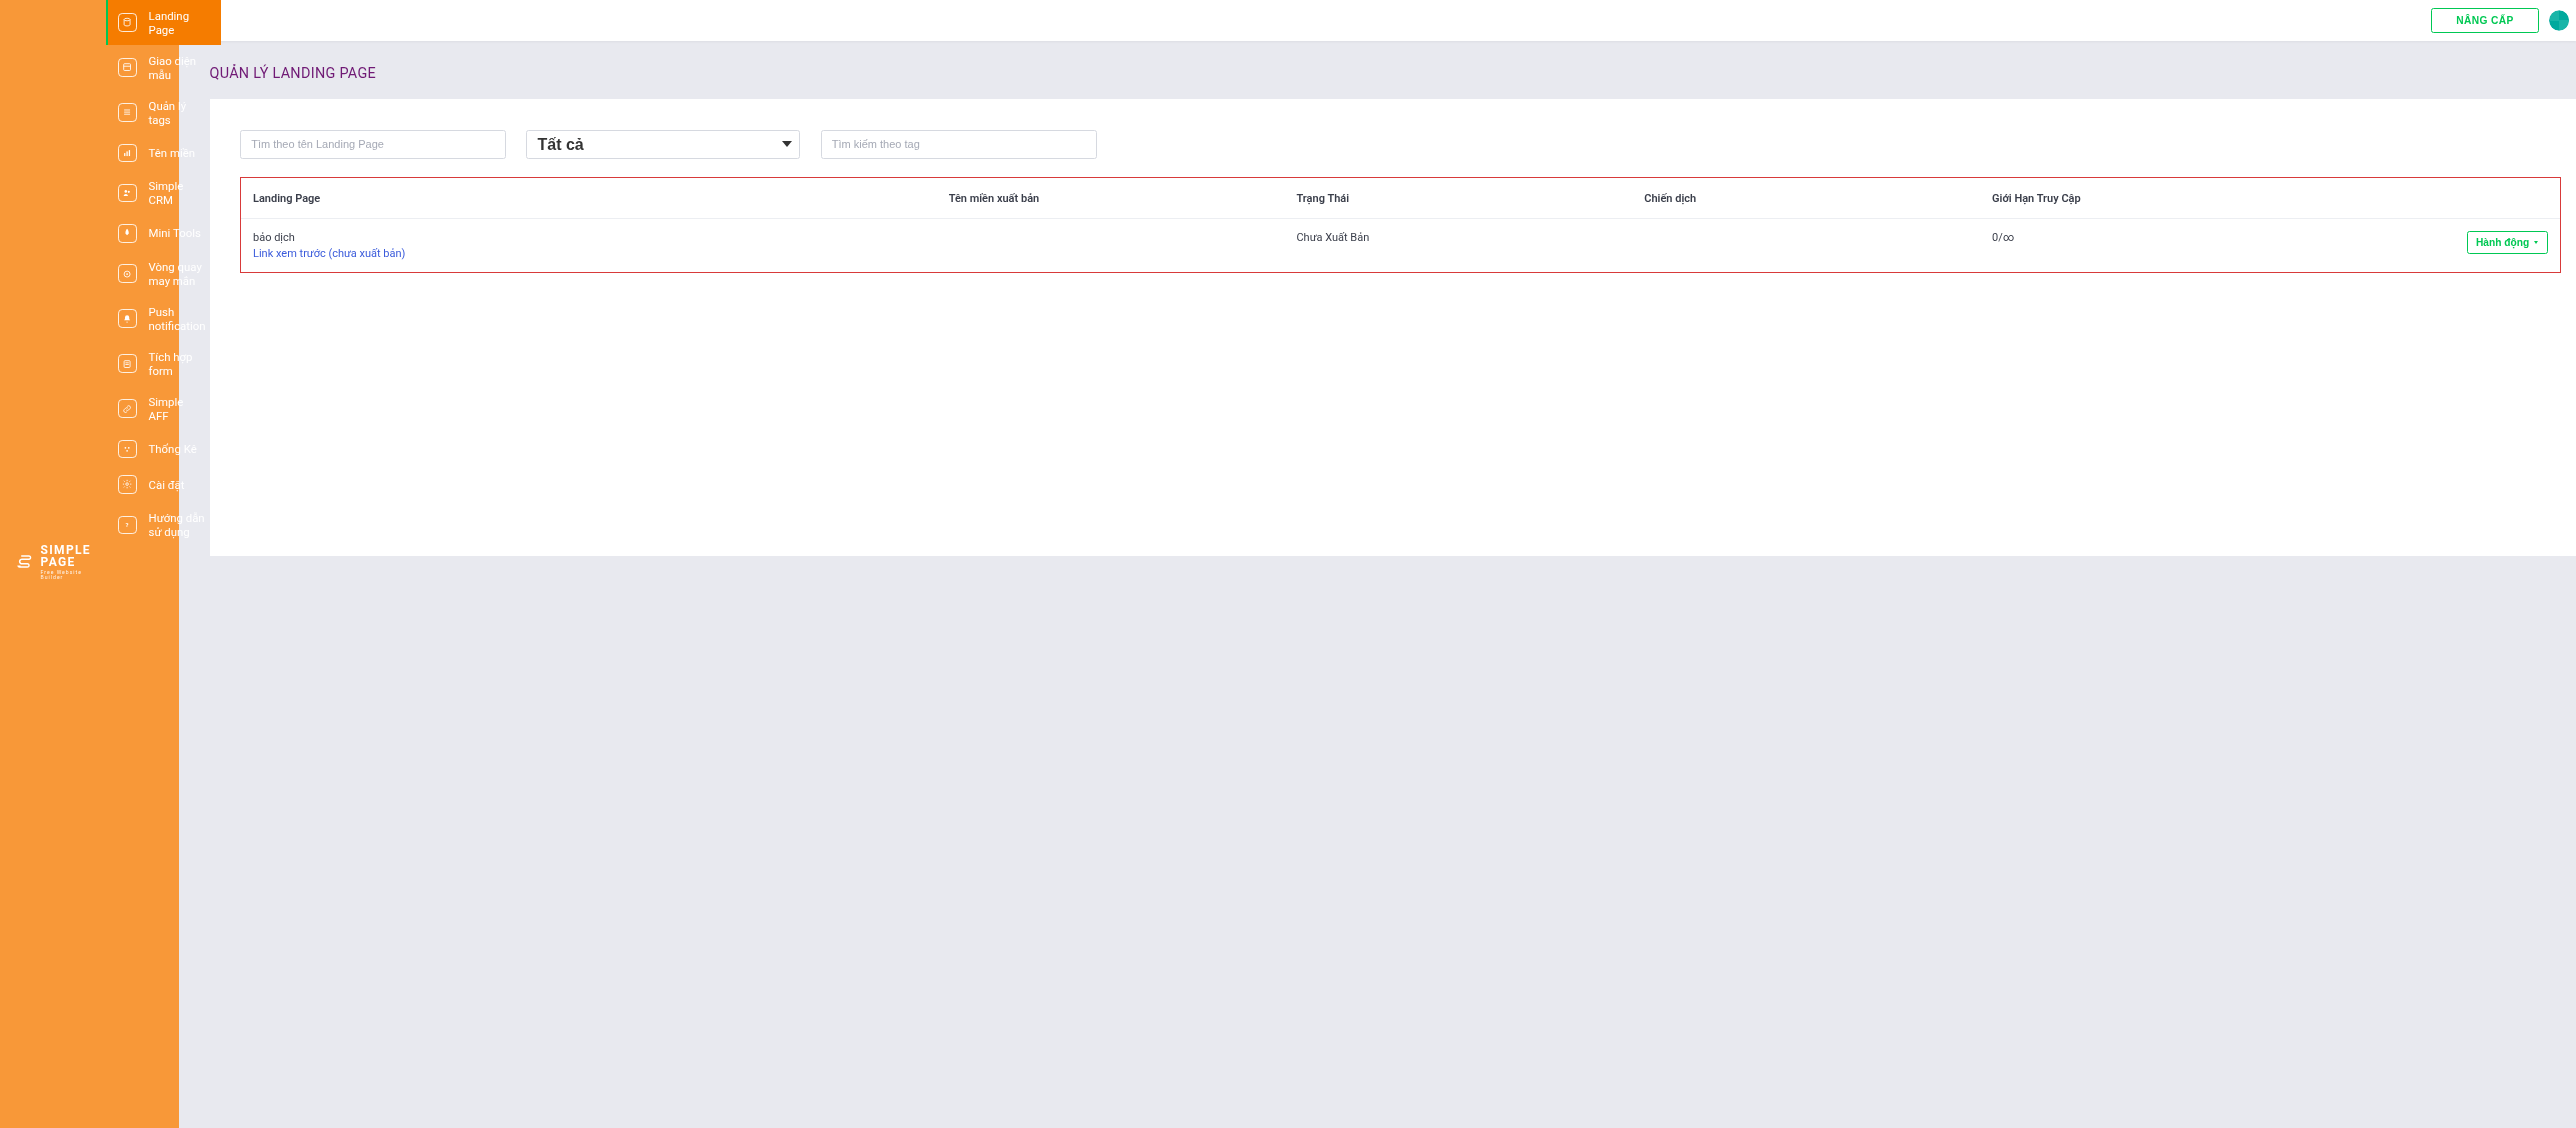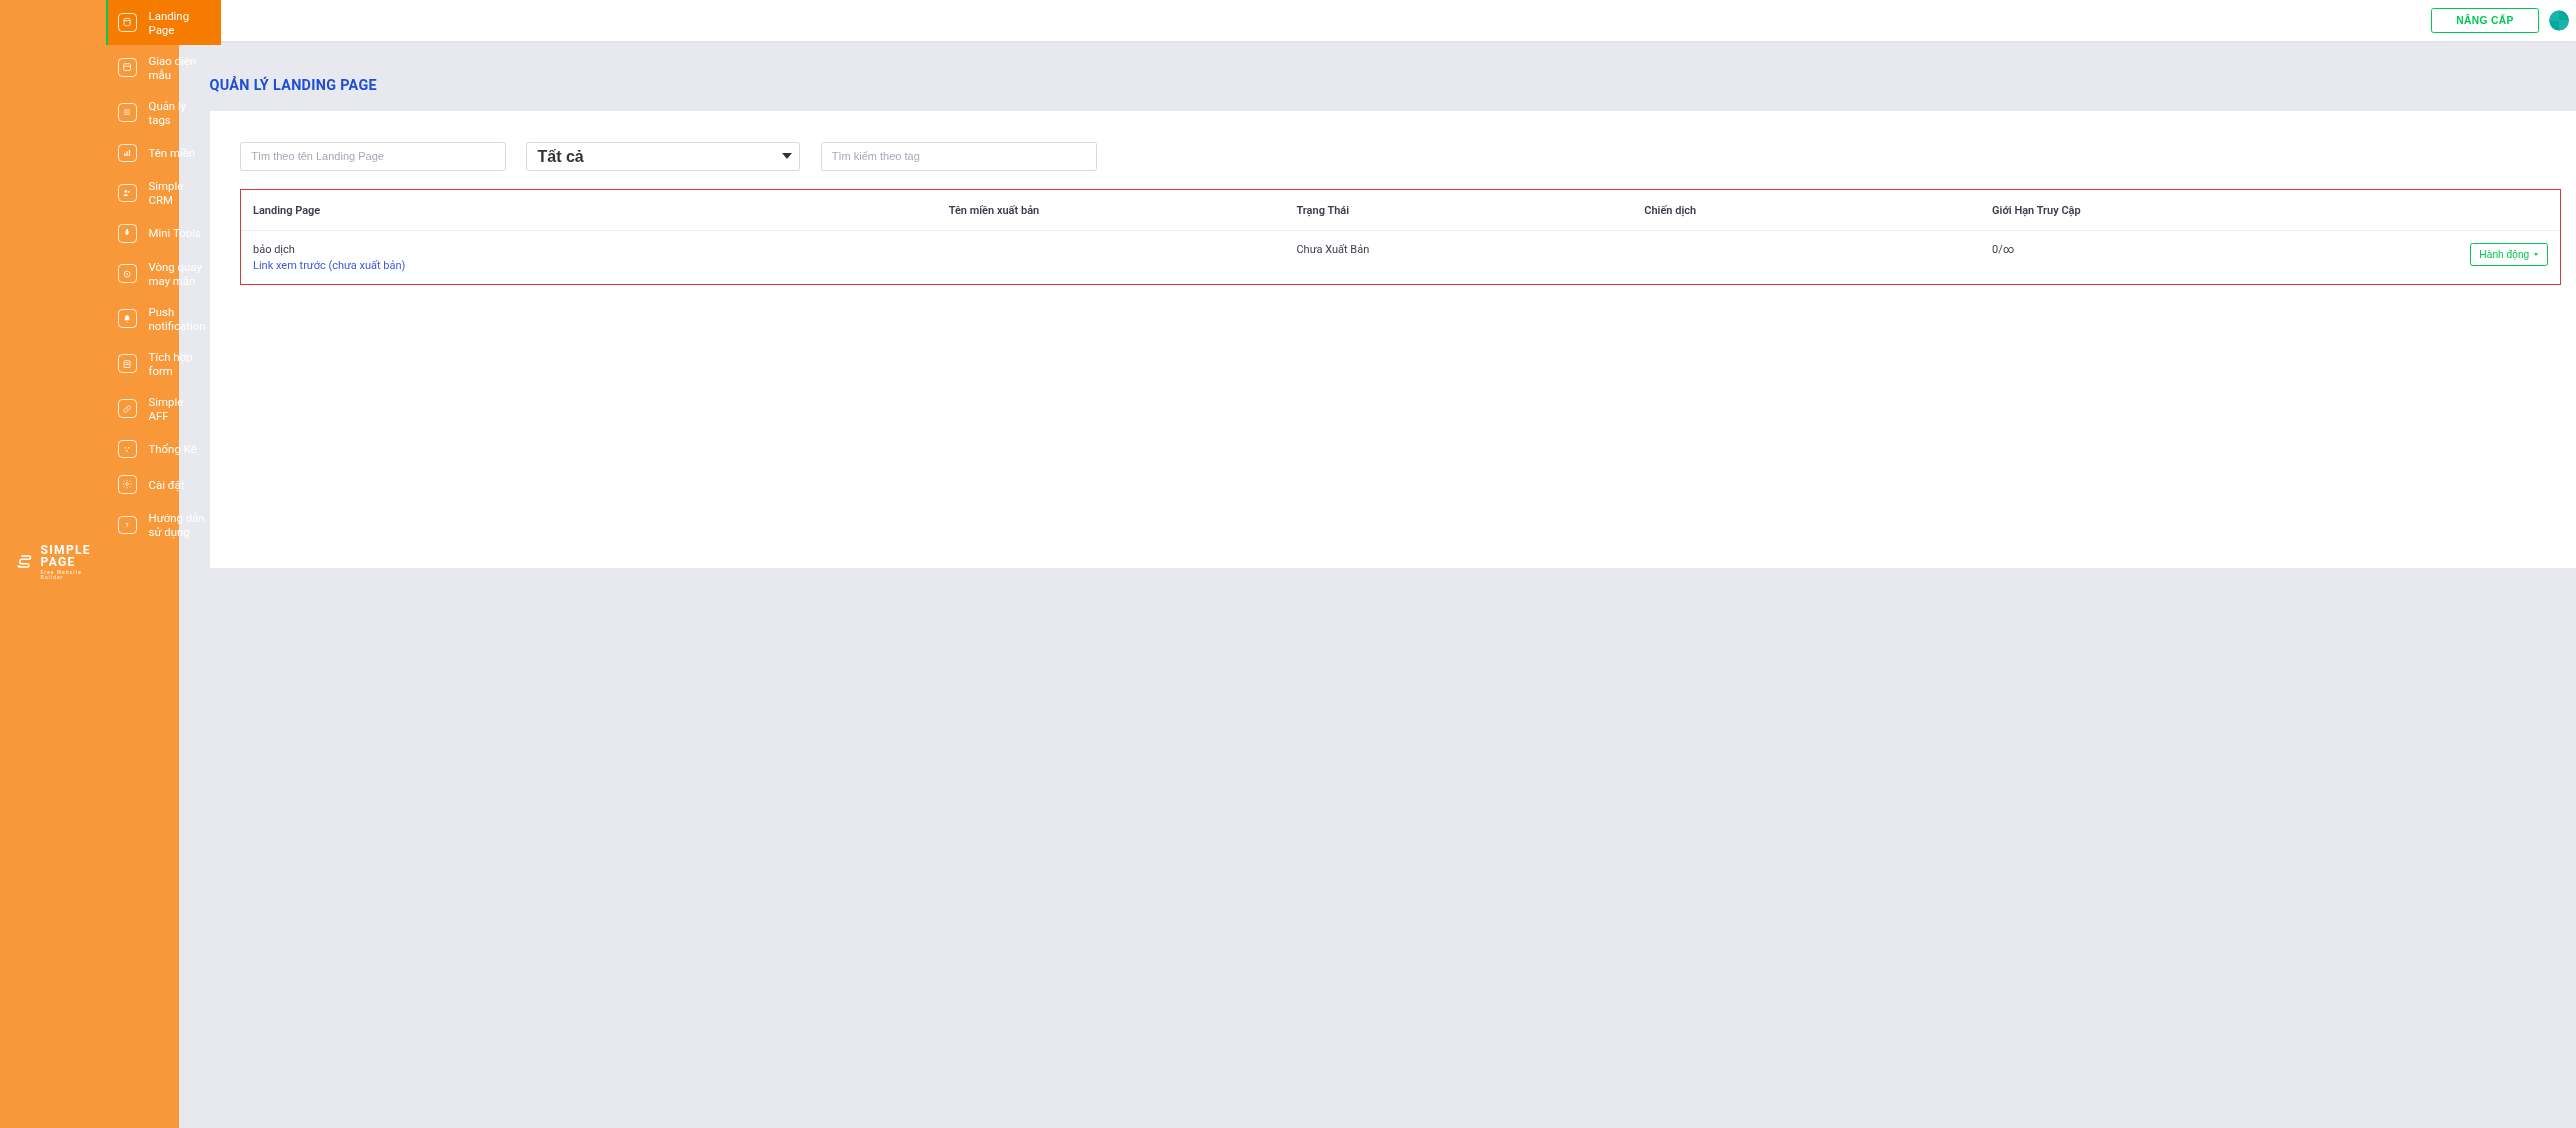--- a/index.html
+++ b/index.html
@@ -150,24 +150,23 @@
       clip-path: inset(0 0 0 0 round 50%);
     }
 
     .content {
       flex: 1;
       overflow: auto;
       padding: 24px 0 24px 30.5px;
     }
     .page-title {
       font-size: 14.4px;
-      font-weight: 700;
-      color: #1d4ed8;
+      font-weight: 400;
+      color: #701a75;
       letter-spacing: 0.3px;
-      margin-top: 12px;
     }
     .panel {
       background: #fff;
       margin-top: 17px;
       padding: 30.5px 15.2px 30.5px 30.5px;
       border-radius: 0;
       min-height: 457px;
     }
     .filters {
       display: flex;
@@ -249,21 +248,21 @@
       cursor: pointer;
       margin-top: 3.4px;
       display: block;
     }
     .action-btn {
       border: 0.8px solid #00c853;
       color: #00c853;
       background: #fff;
       padding: 5.1px 8.5px;
       font-size: 10.2px;
-      font-weight: 400;
+      font-weight: 700;
       border-radius: 2.5px;
       cursor: pointer;
       display: inline-flex;
       align-items: center;
       gap: 5.1px;
     }
     .action-btn::after {
       content: "";
       width: 0;
       height: 0;

